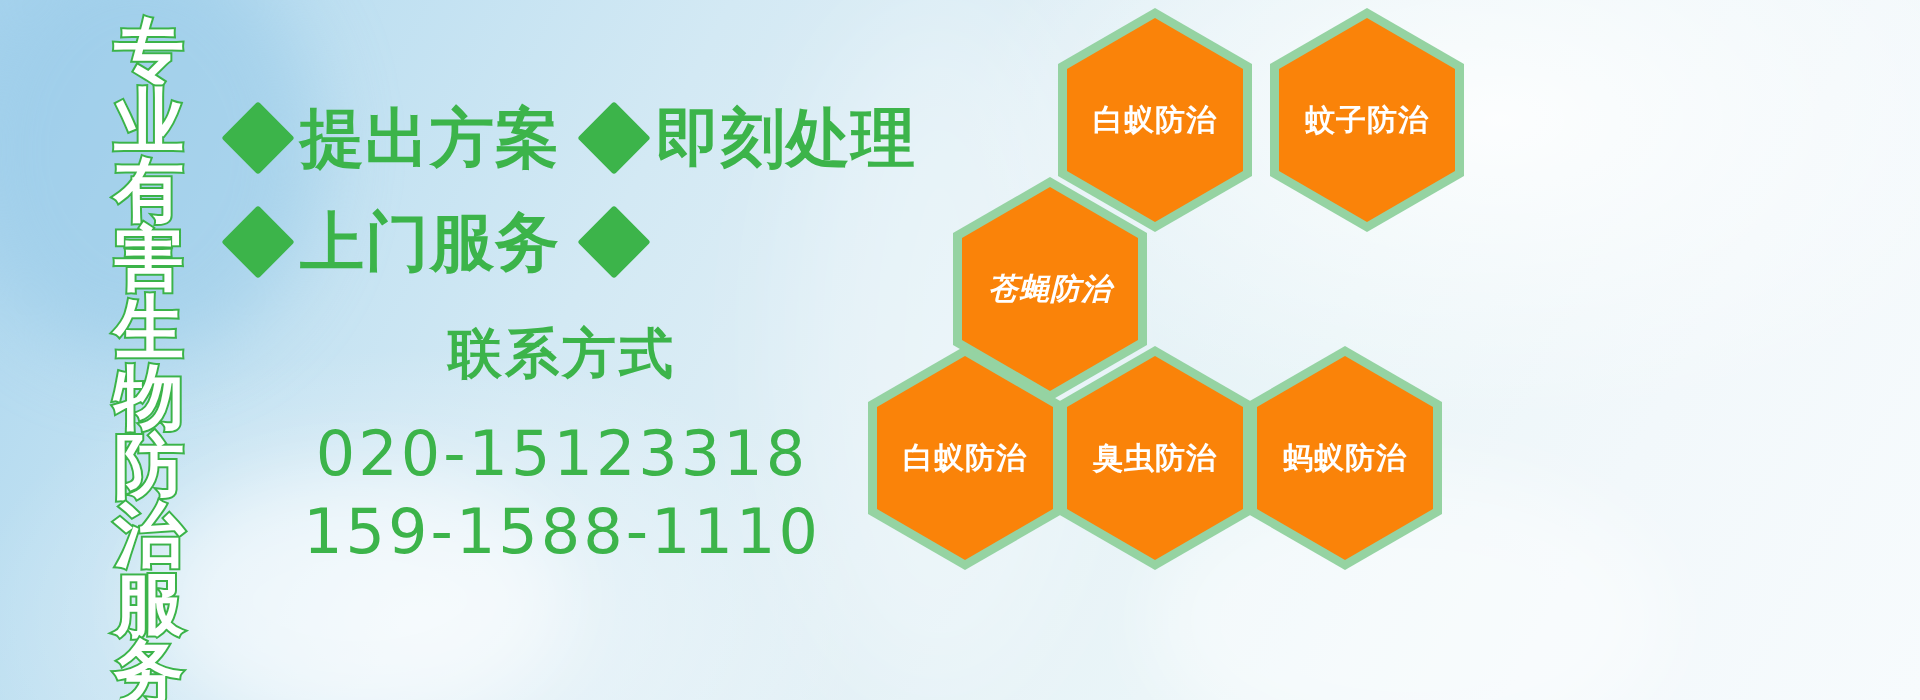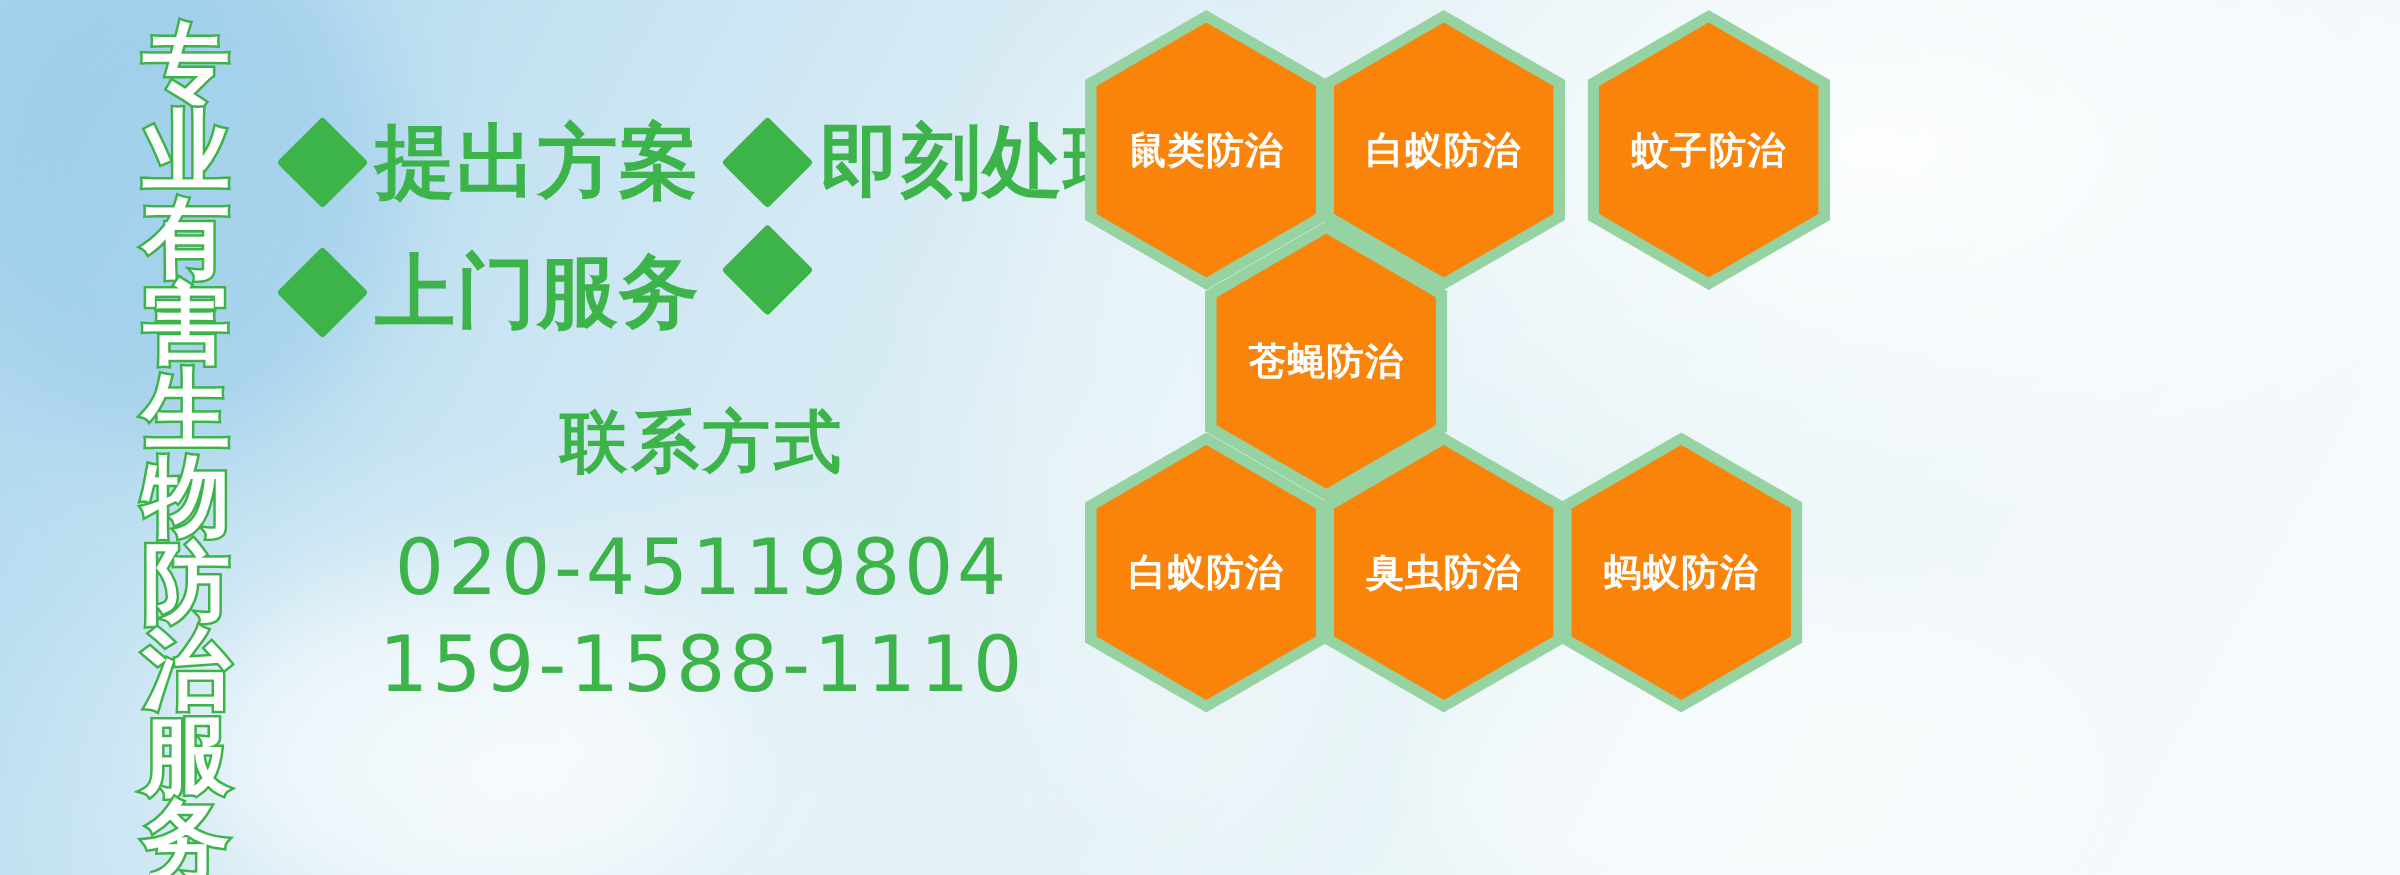--- a/index.html
+++ b/index.html
@@ -31,21 +31,21 @@
     font-size:70px;font-weight:700;color:#ffffff;
     font-family:"DejaVu Sans","Liberation Sans",sans-serif;
     -webkit-text-stroke:4px #3cb44a;
     paint-order:stroke fill;
     letter-spacing:0;
     text-shadow:0 0 1px rgba(60,180,74,.6);
   }
 
   
   #features{position:absolute;left:232px;top:86px;width:640px;}
-  .feat-row{display:flex;align-items:flex-start;height:104px;}
+  .feat-row{display:flex;align-items:center;height:104px;}
   .feat-item{display:flex;align-items:center;}
   .diamond{
     width:52px;height:52px;background:#3cb44a;
     transform:rotate(45deg);
     margin-right:16px;flex:none;
     border-radius:3px;
   }
   .feat-text{
     font-size:64px;font-weight:700;color:#3cb44a;
     font-family:"DejaVu Sans","Liberation Sans",sans-serif;
@@ -130,45 +130,40 @@
       </div>
       <span class="feat-gap"></span>
       <div class="feat-item">
         <span class="diamond"></span>
       </div>
     </div>
   </div>
 
   <div id="contact">
     <div id="contact-title">联系方式</div>
-    <div class="phone">020-45119804</div>
+    <div class="phone">020-15123318</div>
     <div class="phone">159-1588-1110</div>
   </div>
 
   <div id="hex-grid">
 
-    <div class="hex" style="left:6px;  top:8px;">
-      <div class="inner">
-        <span class="hex-label">鼠类防治</span>
-      </div>
-    </div>
 
     <div class="hex" style="left:196px; top:8px;">
       <div class="inner">
         <span class="hex-label">白蚁防治</span>
       </div>
     </div>
 
     <div class="hex" style="left:408px; top:8px;">
       <div class="inner">
         <span class="hex-label">蚊子防治</span>
       </div>
     </div>
 
-    <div class="hex" style="left:102px; top:177px;">
+    <div class="hex" style="left:91px; top:177px;font-style:italic;">
       <div class="inner">
         <span class="hex-label">苍蝇防治</span>
       </div>
     </div>
 
 
     <div class="hex" style="left:6px;  top:346px;">
       <div class="inner">
         <span class="hex-label">白蚁防治</span>
       </div>

